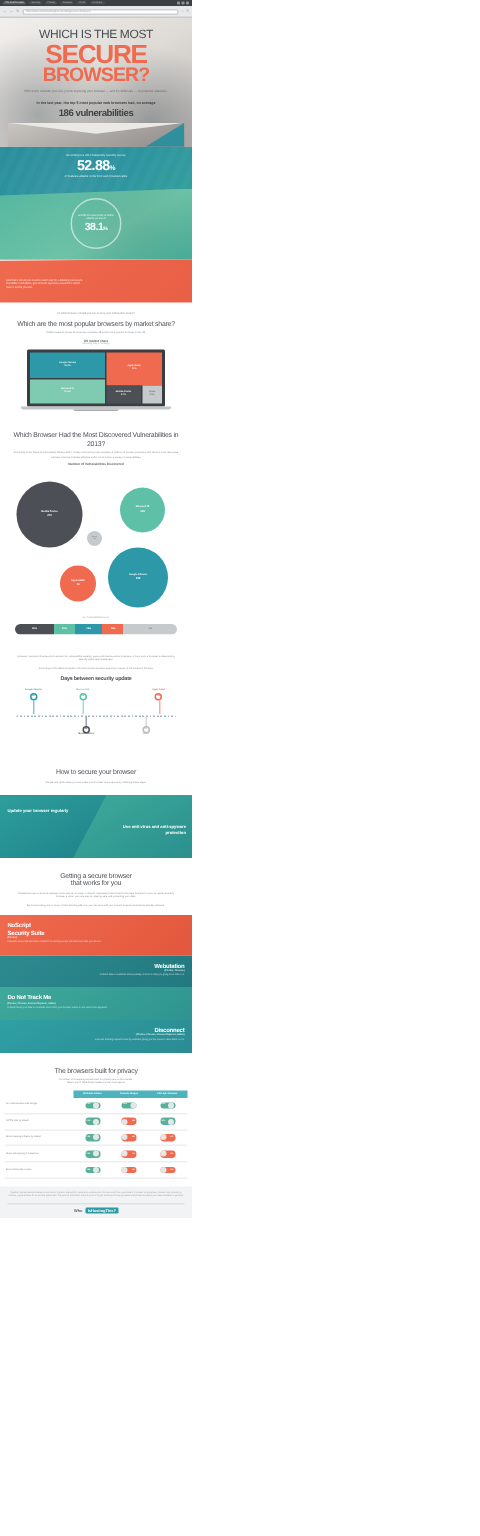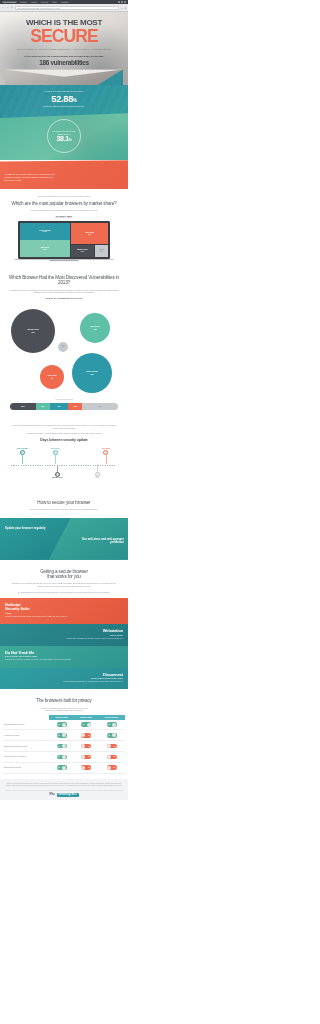--- a/index.html
+++ b/index.html
@@ -26,21 +26,21 @@
 
   
   .hero { position:relative; background:#ebe9e6; overflow:hidden; padding:7px 5px 0; }
   .hero-photo { position:absolute; inset:0;
     background:
       radial-gradient(circle at 20% 75%, rgba(120,125,130,.55), transparent 45%),
       radial-gradient(circle at 78% 82%, rgba(100,105,112,.5), transparent 42%),
       linear-gradient(150deg,#f2f0ed 0%, #dedbd6 50%, #b9b6b2 100%);
   }
   .hero-inner { position:relative; text-align:center; }
-  .h-line1 { font-size:8px; font-weight:bold; color:#4a4d52; letter-spacing:-0.25px; line-height:1; }
+  .h-line1 { font-size:8px; font-weight:normal; color:#4a4d52; letter-spacing:-0.25px; line-height:1; }
   .h-line2 { font-size:17.5px; font-weight:bold; color:#ef6a4e; letter-spacing:-0.9px; line-height:0.92; margin-top:1px; }
   .h-line3 { font-size:13px; font-weight:bold; color:#ef6a4e; letter-spacing:-0.6px; line-height:0.95; }
   .h-sub { font-size:2.1px; color:#6e7176; line-height:1.45; margin-top:4px; padding:0 6px; }
   .h-kick { font-size:2.4px; font-weight:bold; color:#3f4247; line-height:1.4; margin-top:4px; }
   .h-big { font-size:6.4px; font-weight:bold; color:#3f4247; letter-spacing:-0.3px; margin-top:1px; }
   .hero-wedge { position:relative; height:16px; margin-top:3px;
     background:linear-gradient(160deg,#c9c6c2,#8e8b88);
     clip-path:polygon(0 0,100% 0,100% 100%,0 100%); }
   .hero-wedge::before { content:""; position:absolute; inset:0;
     background:#ebe9e6; clip-path:polygon(0 0, 50% 46%, 100% 0, 100% -1%, 0 -1%); }
@@ -199,20 +199,21 @@
       <span>☆</span>
       <span>☰</span>
     </div>
   </div>
 
   <div class="hero">
     <div class="hero-photo"></div>
     <div class="hero-inner">
       <div class="h-line1">WHICH IS THE MOST</div>
       <div class="h-line2">SECURE</div>
+      <div class="h-line3">BROWSER?</div>
       <div class="h-sub">With every website you visit, you're exposing your browser — and it's defenses — to potential attackers.</div>
       <div class="h-kick">In the last year, the top 5 most popular web browsers had, on average</div>
       <div class="h-big">186 vulnerabilities</div>
     </div>
     <div class="hero-wedge"></div>
   </div>
 
   <div class="teal-band">
     <div class="teal-photo"></div>
     <div class="stat-a">

